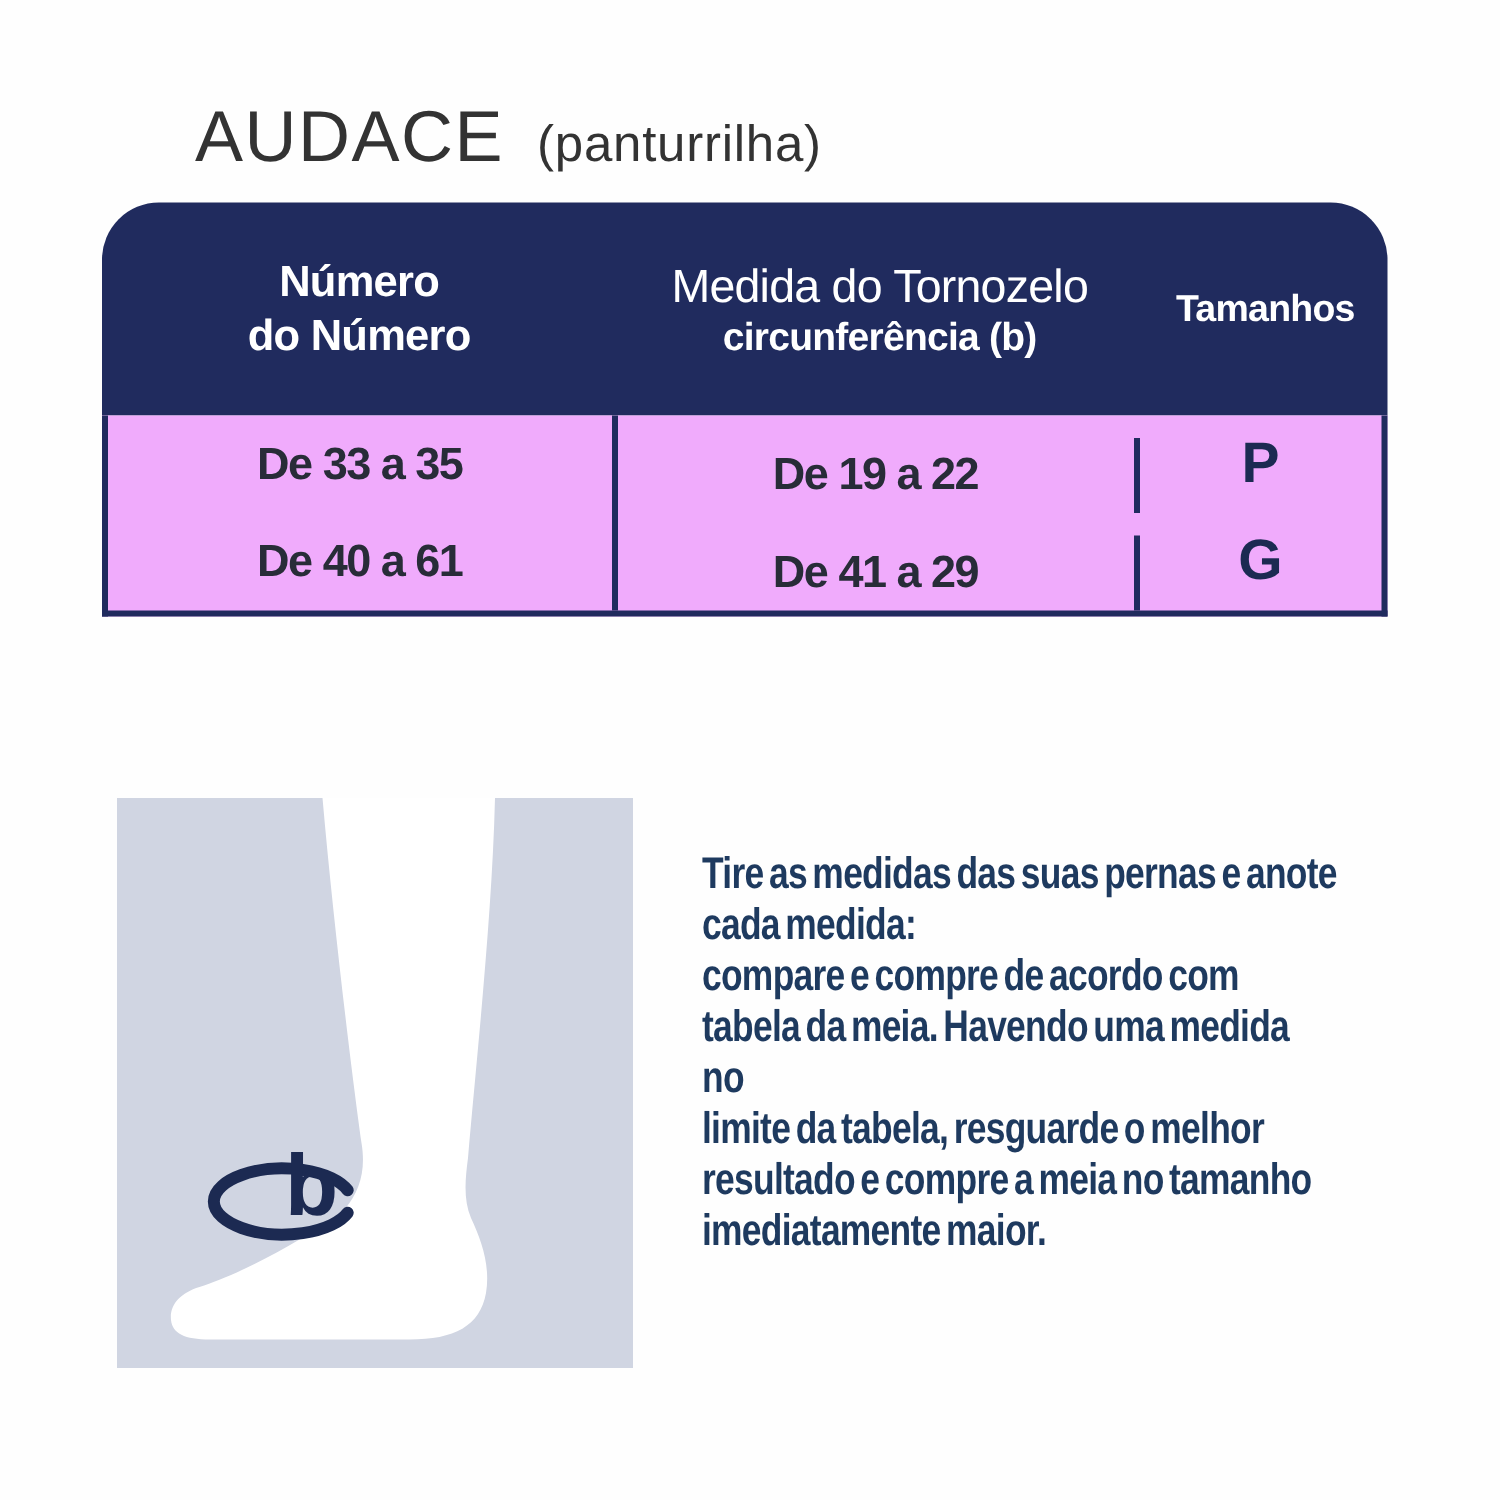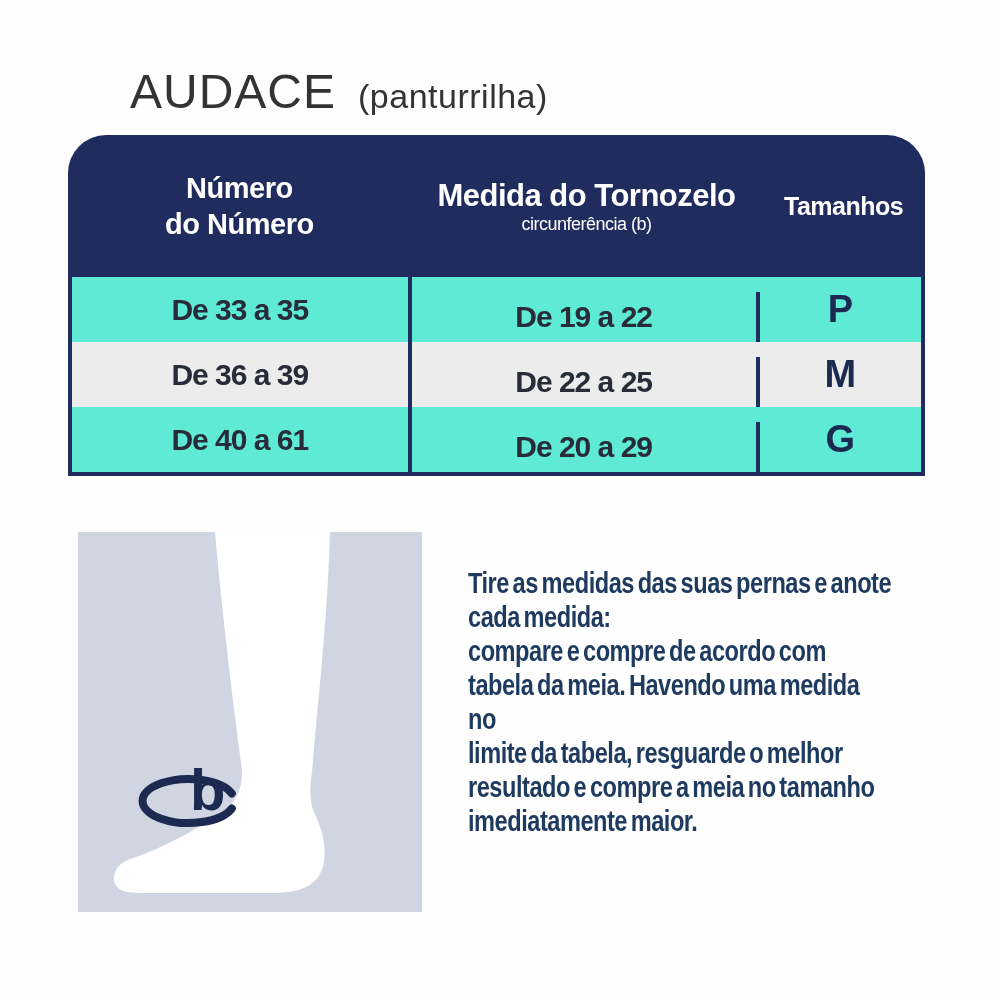--- a/index.html
+++ b/index.html
@@ -41,26 +41,26 @@
     height:142px;background:var(--navy);
     border-radius:38px 38px 0 0;
     display:flex;align-items:center;
     color:#ffffff;text-align:center;
   }
   .th{display:flex;flex-direction:column;justify-content:center;}
   .th.c1{width:40%;}
   .th.c2{width:41%;}
   .th.c3{width:19%;}
   .th .h-line{font-size:29px;font-weight:700;line-height:36px;letter-spacing:-0.5px;}
-  .th .h-title{font-size:31px;font-weight:700;line-height:36px;letter-spacing:-0.5px;}
-  .th .h-sub{font-size:18px;font-weight:400;margin-top:0;letter-spacing:-0.5px;}
+  .th .h-title{font-size:31px;font-weight:400;line-height:36px;letter-spacing:-0.5px;}
+  .th .h-sub{font-size:26px;font-weight:700;margin-top:0;letter-spacing:-0.5px;}
   .th .h-sizes{font-size:25px;font-weight:700;letter-spacing:-0.5px;}
 
   .tbody{
-    border:4px solid var(--navy);border-top:none;background:#5eead4;
+    border:4px solid var(--navy);border-top:none;background:#f0abfc;
   }
   .trow{display:flex;height:65px;}
   .trow.alt{background:var(--row_alt);}
   .td{
     display:flex;align-items:center;justify-content:center;
     font-size:30px;font-weight:700;letter-spacing:-1px;
     color:var(--cell_text);
   }
   .td.c1{width:40%;border-right:4px solid var(--navy);}
   .td.c2{width:41%;border-right:4px solid var(--navy);margin-top:15px;}
@@ -107,28 +107,23 @@
         <div class="h-sizes">Tamanhos</div>
       </div>
     </div>
 
     <div class="tbody">
       <div class="trow">
         <div class="td c1">De 33 a 35</div>
         <div class="td c2">De 19 a 22</div>
         <div class="td c3">P</div>
       </div>
-      <div class="trow alt">
-        <div class="td c1">De 36 a 39</div>
-        <div class="td c2">De 22 a 25</div>
-        <div class="td c3">M</div>
-      </div>
       <div class="trow">
         <div class="td c1">De 40 a 61</div>
-        <div class="td c2">De 20 a 29</div>
+        <div class="td c2">De 41 a 29</div>
         <div class="td c3">G</div>
       </div>
     </div>
   </div>
 
   <div class="figure">
     <svg viewBox="0 0 344 380" xmlns="http://www.w3.org/2000/svg">
 
       <path fill="#ffffff" d="M 137 0
                C 144 80, 156 180, 163 230

